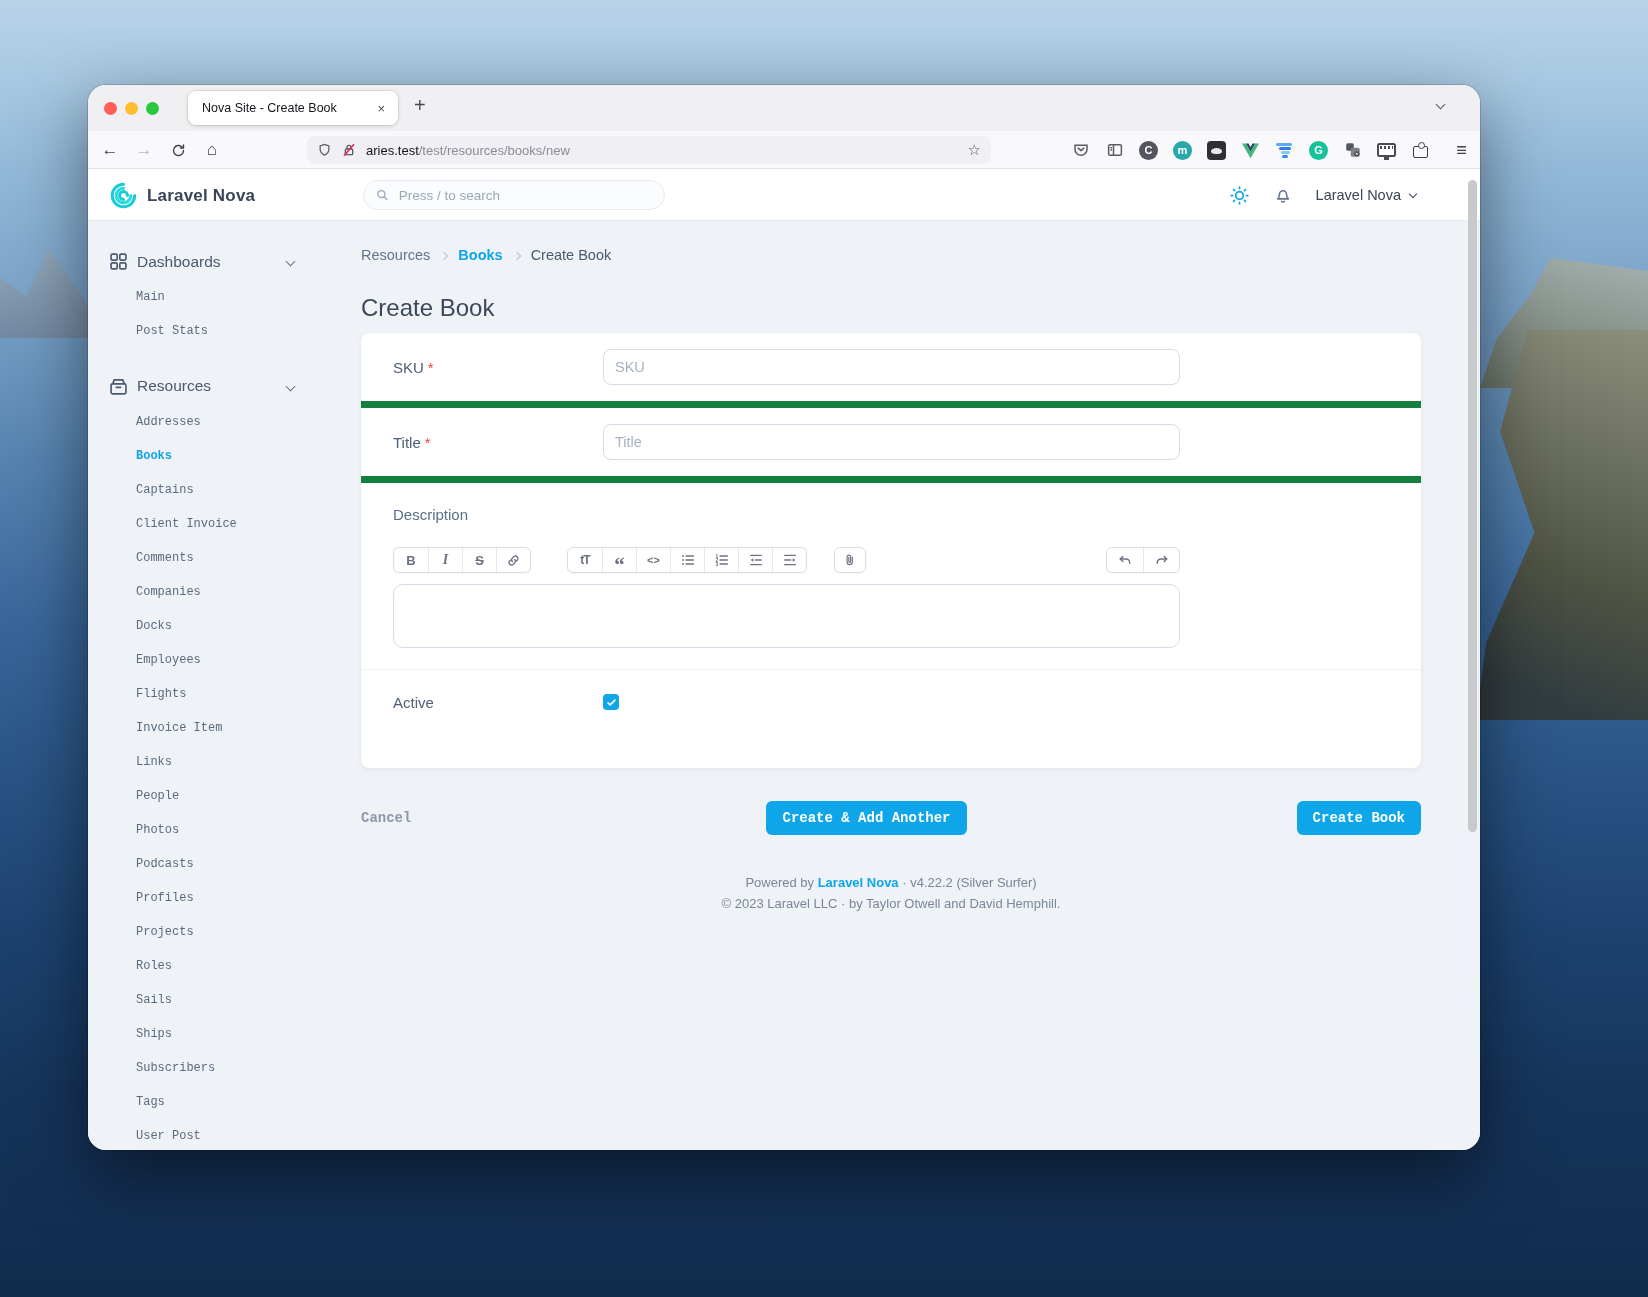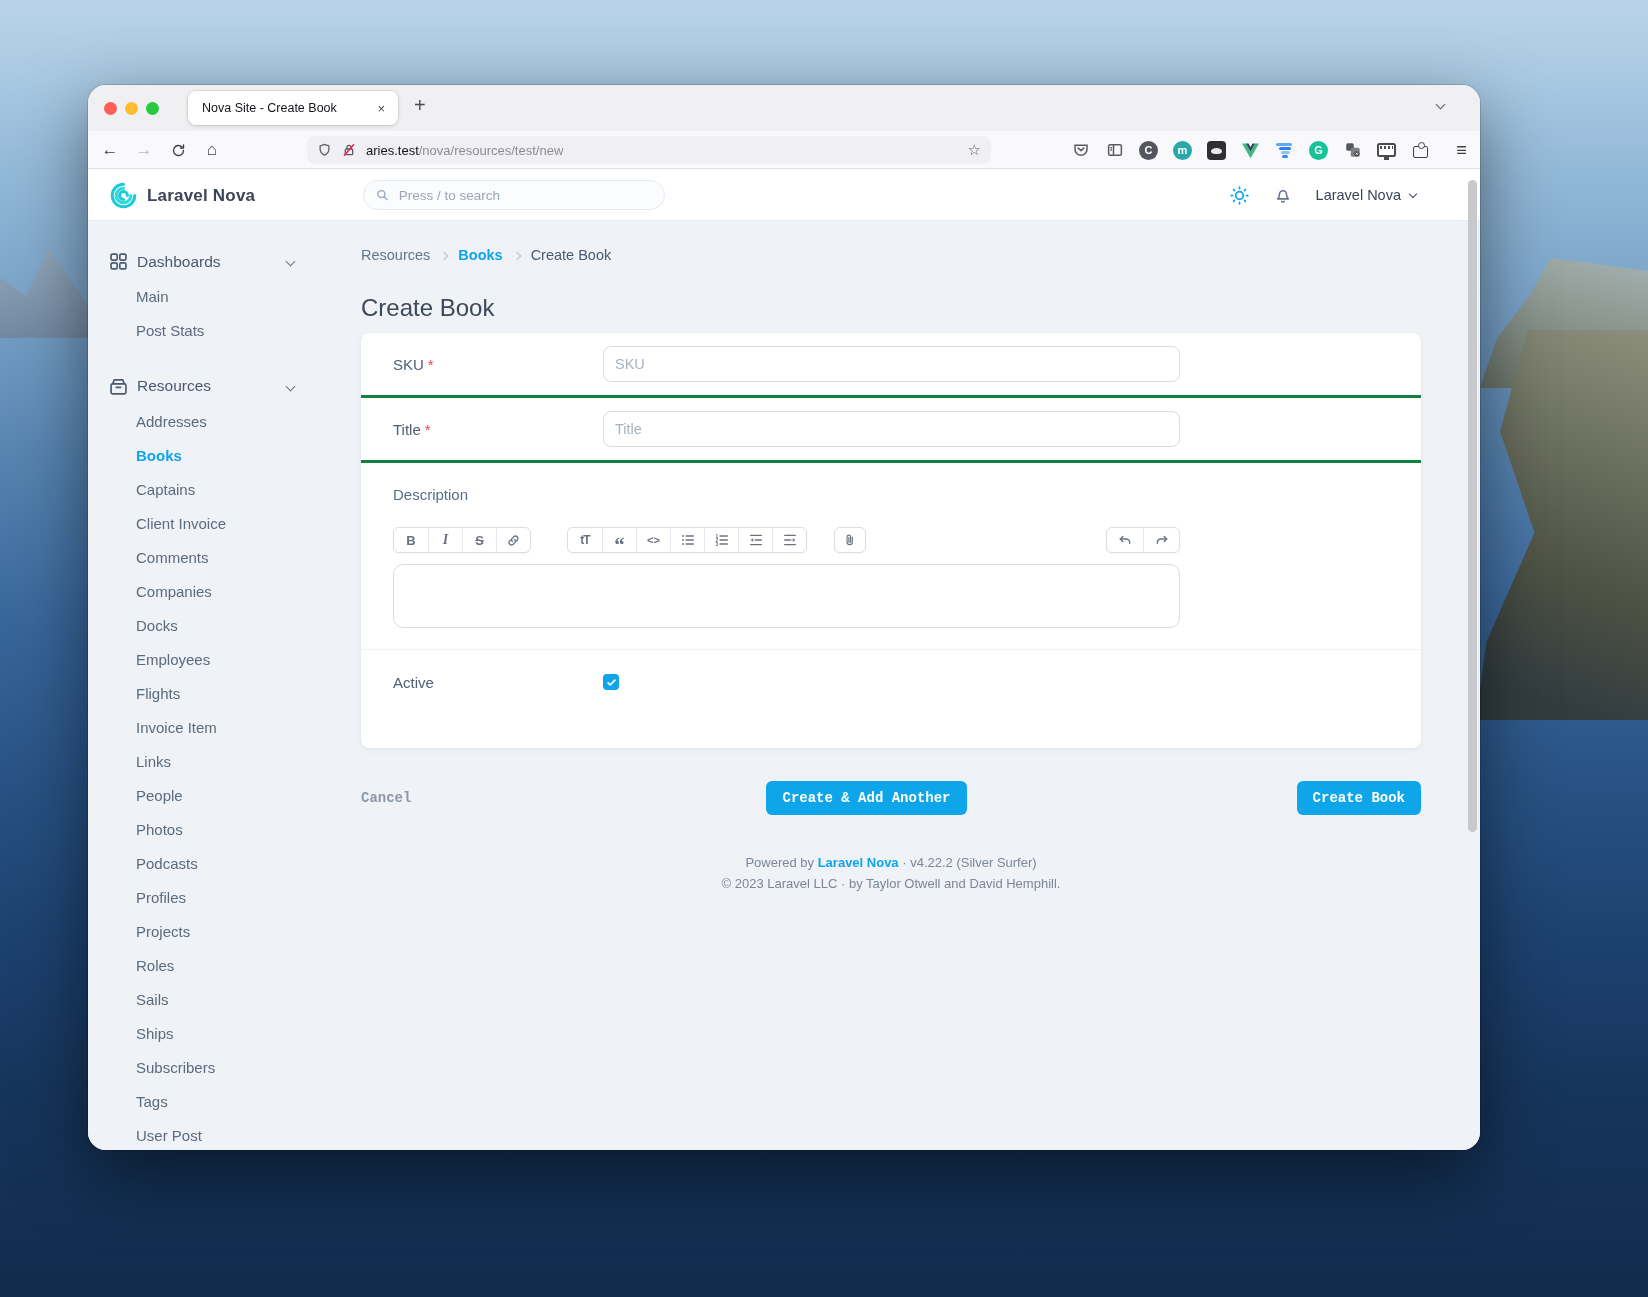--- a/index.html
+++ b/index.html
@@ -83,39 +83,39 @@
 
   .nova-body { display:flex; height:929px; }
 
   
   .sidebar { width:242px; flex:none; padding:30px 0 0 20px; }
   .side-section { margin-bottom:20px; }
   .side-head { display:flex; align-items:center; gap:8px; padding-right:36px;
     color:#4a5a6e; font-size:15.5px; margin-bottom:15px; }
   .side-head svg { flex:none; }
   .side-head .chev { margin-left:auto; border-color:#67768a; }
-  .side-item { margin-left:28px; font-size:15px; color:#5b6b7c; line-height:20.5px;
-    margin-bottom:13.5px; cursor:default; }
+  .side-item { margin-left:28px; font-size:12px; color:#5b6b7c; line-height:20.5px;
+    margin-bottom:13.5px; cursor:default;font-family:Liberation Mono, monospace; }
   .side-item.active { color:var(--primary); font-weight:700; }
   .sec2 { margin-top:34px; }
 
   :root { --primary:#0ea5e9; }
 
   
   .main { flex:1; padding:26px 0 0 31px; position:relative; }
   .crumbs { display:flex; align-items:center; gap:11px; font-size:14.5px; color:#64748b; }
   .crumb-sep { width:6px; height:6px; border-right:1.7px solid #b6c0cc; border-bottom:1.7px solid #b6c0cc;
     transform:rotate(-45deg); margin-top:1px; }
   .crumb-parent { color:var(--primary); font-weight:700; }
   .crumb-current { color:#4a5a6d; }
   .page-title { margin-top:31px; font-size:24px; font-weight:400; color:#3d4858; }
 
   .card { margin-top:11px; width:1060px; background:#fff; border-radius:8px;
     box-shadow:0 2px 6px rgba(15,23,42,.05),0 0 1px rgba(15,23,42,.08); padding-bottom:34px; }
-  .frow { display:flex; align-items:center; height:65px; padding:0 32px; border-bottom:3px solid #15803d; }
+  .frow { display:flex; align-items:center; height:75px; padding:0 32px; border-bottom:7px solid #15803d; }
   .flabel { width:210px; font-size:15px; color:#4e6076; }
   .req { color:#ef4444; margin-left:4px; }
   .finput { width:577px; height:36px; border:1px solid #d4dce6; border-radius:8px; padding:0 11px;
     font-size:14.5px; color:#334155; background:#fff; outline:0; font-family:inherit; }
   .finput::placeholder { color:#a6b2c1; }
 
   .drow { padding:23px 32px 21px; border-bottom:1px solid #eef1f5; }
   .dlabel { font-size:15px; color:#596e88; margin-bottom:24px; }
   .toolbar { display:flex; align-items:center; width:787px; }
   .tg { display:flex; border:1px solid #d9dee5; border-radius:6px; background:#fff;
@@ -191,21 +191,21 @@
           <path d="M12 3l7 2.5v5c0 4.6-3 8.2-7 9.7-4-1.5-7-5.1-7-9.7v-5z"></path>
         </svg>
       </span>
       <span>
         <svg width="16" height="16" viewBox="0 0 24 24" fill="none" stroke-width="2">
           <rect x="6.5" y="10.5" width="11" height="8.5" rx="1.5" stroke="#5b5b66"></rect>
           <path d="M9 10.5V8a3 3 0 0 1 6 0v2.5" stroke="#5b5b66"></path>
           <line x1="4.5" y1="20.5" x2="19.5" y2="3.5" stroke="#e22850" stroke-width="2.4"></line>
         </svg>
       </span>
-      <span class="url-text"><b style="font-weight:400">aries.test</b><span class="path">/nova/resources/test/new</span></span>
+      <span class="url-text"><b style="font-weight:400">aries.test</b><span class="path">/test/resources/books/new</span></span>
       <span class="url-star">☆</span>
     </div>
 
     <div class="extrow">
       <span class="ext">
         <svg width="18" height="18" viewBox="0 0 24 24" fill="none" stroke="#5b5b66" stroke-width="2">
           <path d="M4 5.5h16v5.5a8 8 0 0 1-16 0z"></path>
             <path d="M8.2 9.5l3.8 3.4 3.8-3.4" stroke-linecap="round" stroke-linejoin="round"></path>
         </svg>
       </span>

